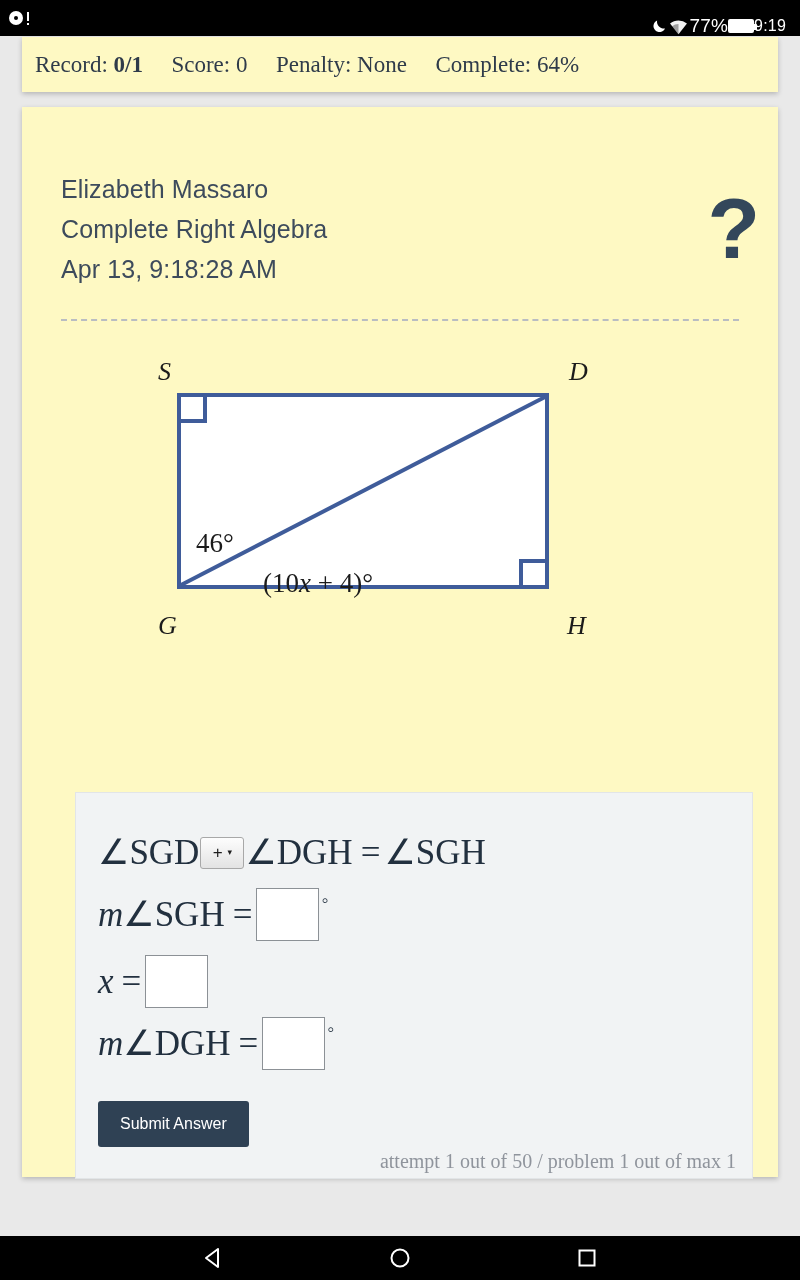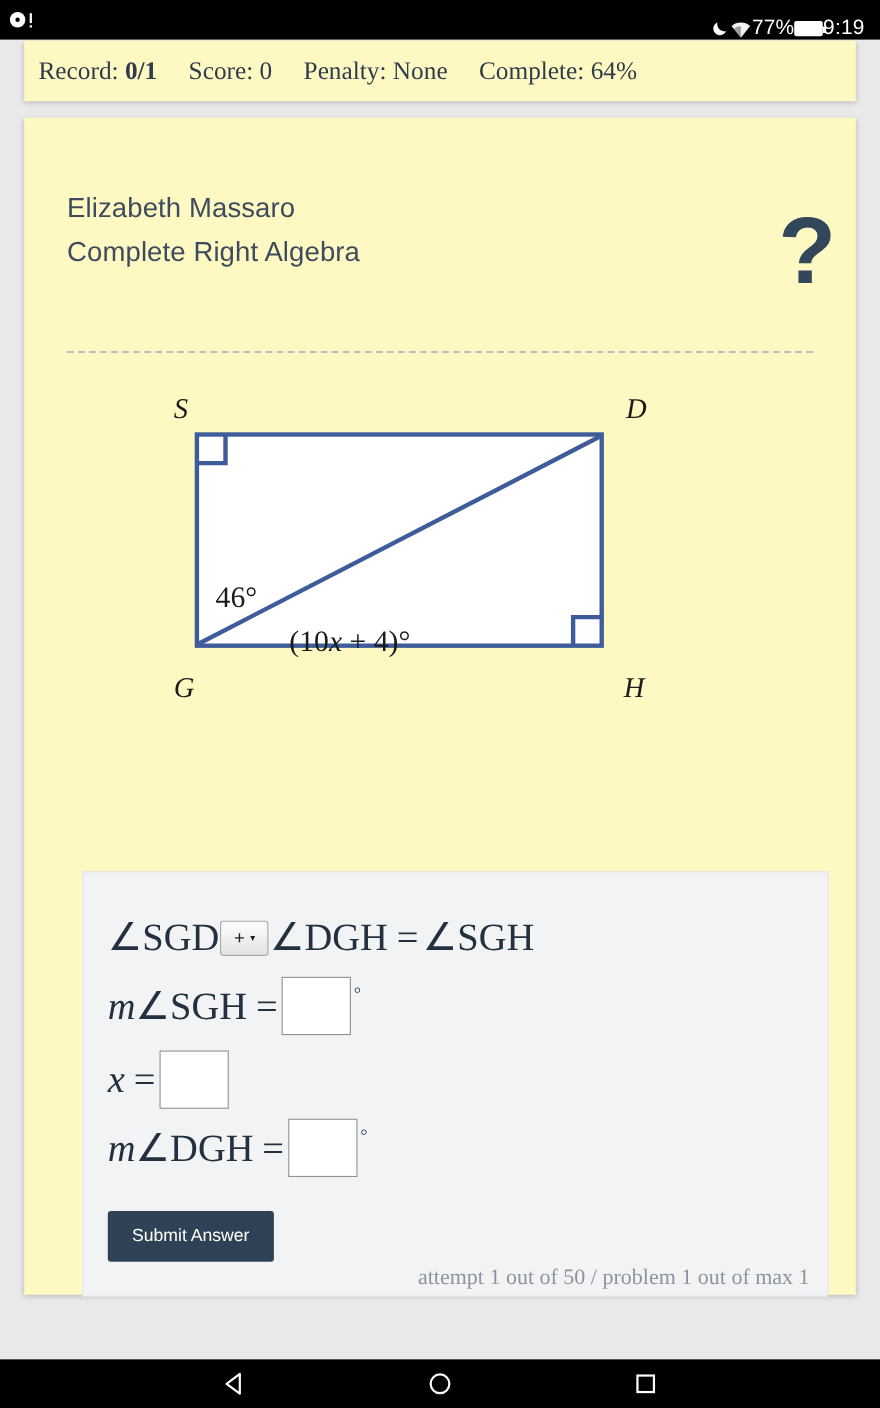--- a/index.html
+++ b/index.html
@@ -73,21 +73,21 @@
   }
   .batt-icon::after {
     content: "";
     position: absolute;
     right: -5px; top: 3px;
     width: 3px; height: 6px;
     background: #fff;
     border-radius: 0 1px 1px 0;
   }
   .clock {
-    font-size: 19px;
+    font-size: 16px;
     color: #fff;
     letter-spacing: 0.2px;
   }
 
   
   .app {
     position: absolute;
     top: 36px; left: 0;
     width: 800px;
     height: 1200px;
@@ -313,20 +313,21 @@
       <span>Complete:</span>
       <span>64%</span>
     </div>
   </div>
 
   <div class="card main-card">
 
     <div class="head-wrap">
       <div class="head-lines">Elizabeth Massaro</div>
       <div class="head-lines">Complete Right Algebra</div>
+      <div class="head-lines">Apr 13, 9:18:28 AM</div>
     </div>
 
     <div class="qmark">?</div>
 
     <div class="divider"></div>
 
     <div class="figure">
       <svg width="676" height="400" viewBox="0 0 676 400">
 
         <rect x="118" y="48" width="368" height="192" fill="#ffffff" stroke="#3f5c9a" stroke-width="4"></rect>

